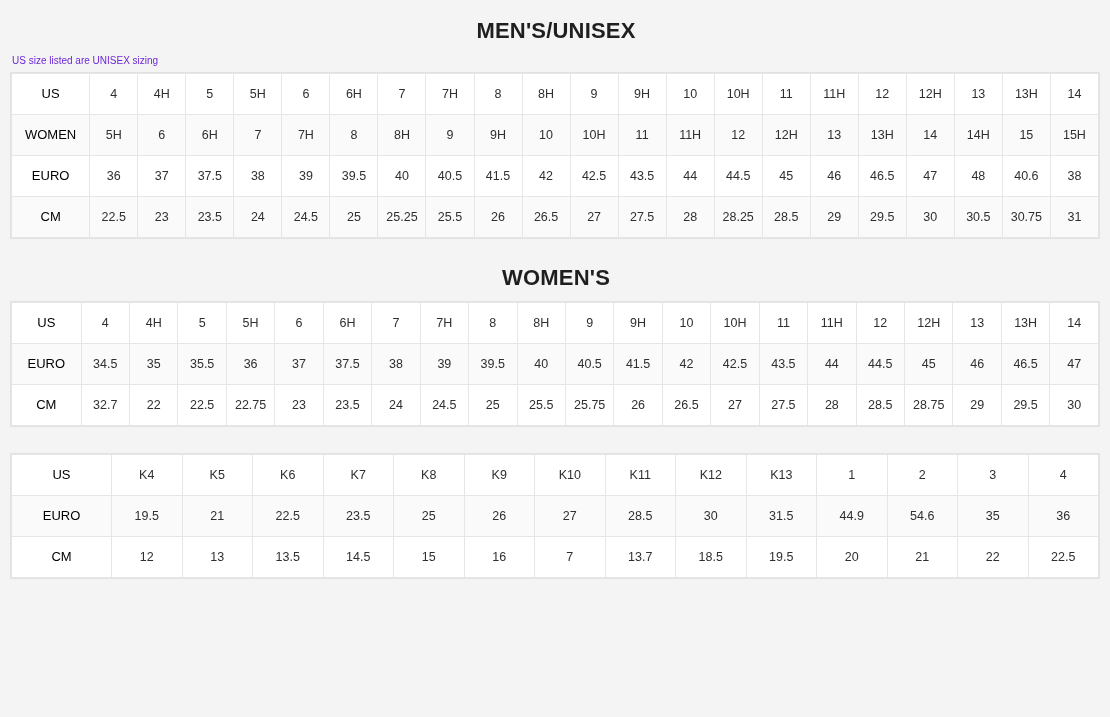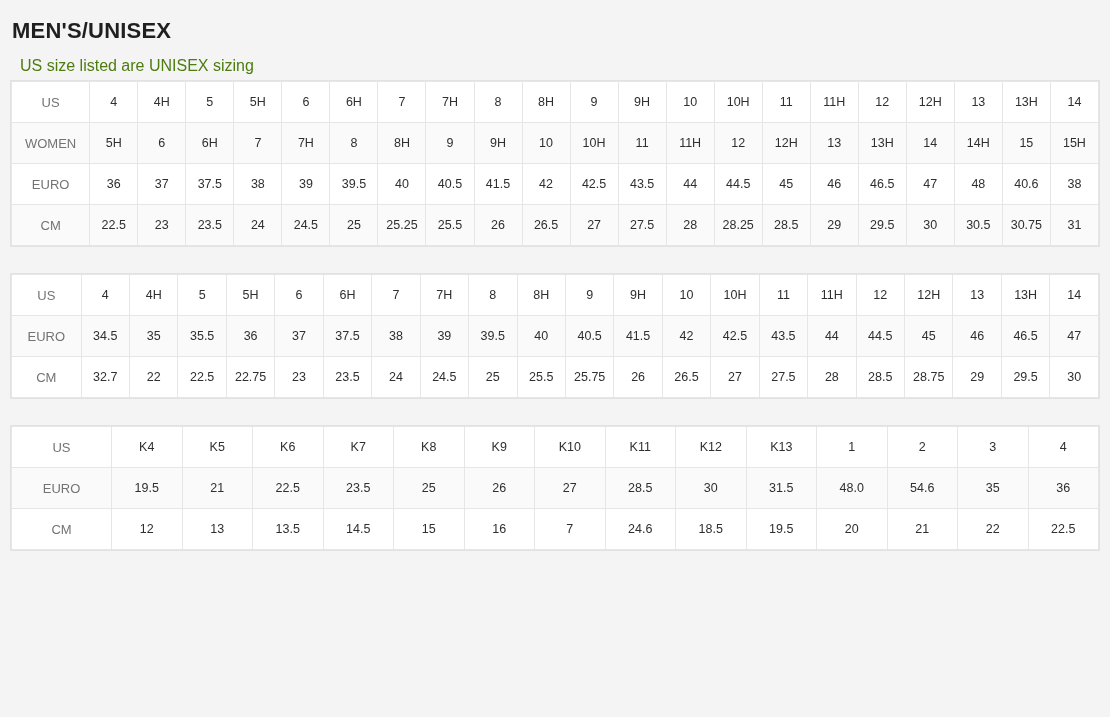--- a/index.html
+++ b/index.html
@@ -17,25 +17,26 @@
   .page {
     padding: 18px 10px 0 10px;
     box-sizing: border-box;
   }
   .section-title {
     font-size: 22px;
     font-weight: bold;
     letter-spacing: 0.2px;
     color: #1f1f1f;
     margin: 0 0 10px 2px;
+    text-align: center;
   }
   .note {
-    font-size: 16px;
-    color: #4d7c0f;
-    margin: 0 0 3px 10px;
+    font-size: 10px;
+    color: #6d28d9;
+    margin: 0 0 3px 2px;
     line-height: 1.45;
   }
   .note.last {
     margin-bottom: 12px;
   }
   .table-wrap {
     background: #ffffff;
     border: 1px solid #e2e2e2;
     box-sizing: border-box;
   }
@@ -49,21 +50,21 @@
     text-align: center;
     font-size: 12.5px;
     color: #2f2f2f;
     height: 40px;
     padding: 0 2px;
     white-space: nowrap;
     overflow: hidden;
   }
   table.size-table td.rowhead {
     font-size: 13px;
-    color: #737373;
+    color: #000000;
   }
   table.size-table tr:nth-child(even) td {
     background: #fafafa;
   }
   table.size-table tr:nth-child(odd) td {
     background: #ffffff;
   }
   .mens-block { margin-bottom: 26px; }
   .womens-block { margin-bottom: 26px; }
   .kids-block { margin-bottom: 0; }
@@ -177,20 +178,21 @@
               <td>30.5</td>
               <td>30.75</td>
               <td>31</td>
             </tr>
           </tbody>
       </table>
     </div>
   </div>
 
   <div class="womens-block">
+    <h2 class="section-title">WOMEN'S</h2>
     <div class="table-wrap">
       <table class="size-table">
         <colgroup>
           <col style="width:6.4%">
         </colgroup>
         <tbody id="womens-body">
             <tr>
               <td class="rowhead">US</td>
               <td>4</td>
               <td>4H</td>
@@ -296,35 +298,35 @@
               <td>19.5</td>
               <td>21</td>
               <td>22.5</td>
               <td>23.5</td>
               <td>25</td>
               <td>26</td>
               <td>27</td>
               <td>28.5</td>
               <td>30</td>
               <td>31.5</td>
-              <td>48.0</td>
+              <td>44.9</td>
               <td>54.6</td>
               <td>35</td>
               <td>36</td>
             </tr>
             <tr>
               <td class="rowhead">CM</td>
               <td>12</td>
               <td>13</td>
               <td>13.5</td>
               <td>14.5</td>
               <td>15</td>
               <td>16</td>
               <td>7</td>
-              <td>24.6</td>
+              <td>13.7</td>
               <td>18.5</td>
               <td>19.5</td>
               <td>20</td>
               <td>21</td>
               <td>22</td>
               <td>22.5</td>
             </tr>
           </tbody>
       </table>
     </div>

